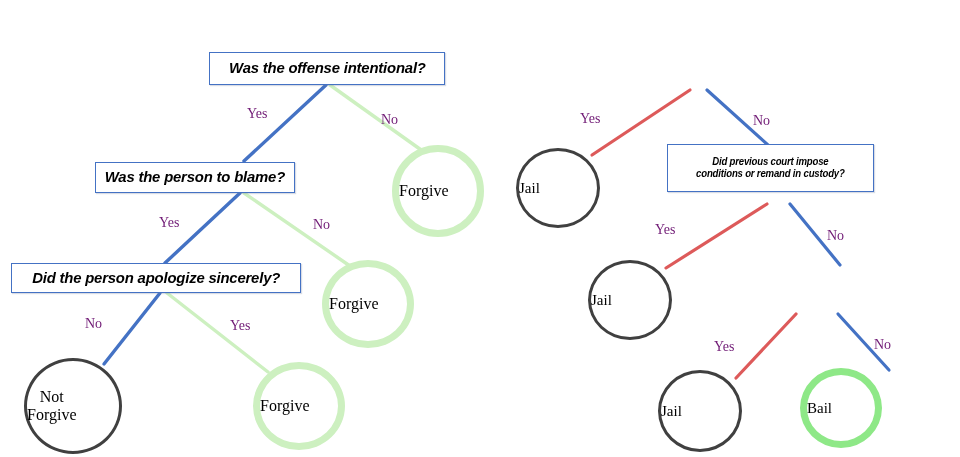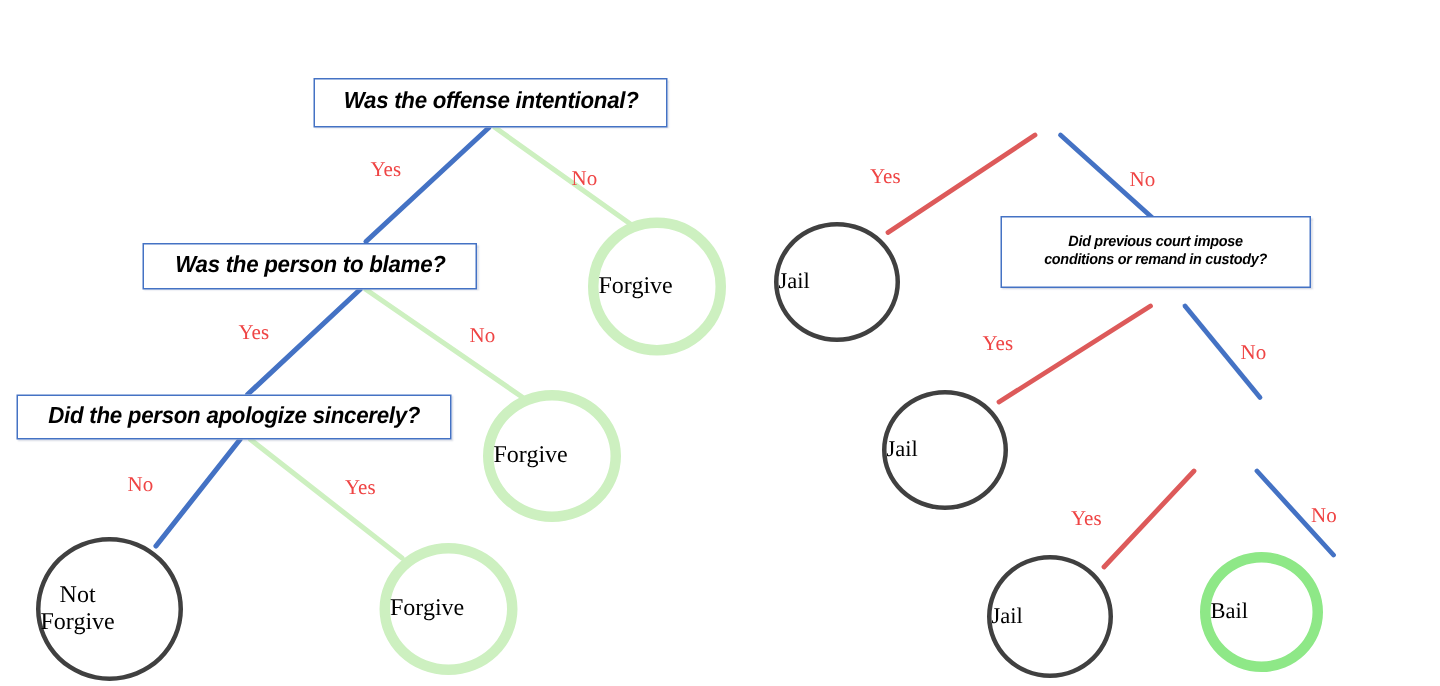--- a/index.html
+++ b/index.html
@@ -71,21 +71,21 @@
     border: 7px solid #8ee887;
   }
   .leaf .leaftext {
     display: block;
     pointer-events: none;
   }
   .edge-label {
     position: absolute;
     font-family: "Liberation Serif", "DejaVu Serif", serif;
     font-size: 14px;
-    color: #ef4444;
+    color: #701a75;
     white-space: nowrap;
   }
 </style>
 </head>
 <body>
 
 <div id="canvas">
 
   <svg class="edges" viewBox="0 0 960 457">
 
@@ -105,21 +105,21 @@
     <line x1="790" y1="204" x2="840" y2="265" stroke="#4472c4" stroke-width="3.2" stroke-linecap="round"></line>
 
     <line x1="796" y1="314" x2="736" y2="378" stroke="#dd5a5a" stroke-width="3.2" stroke-linecap="round"></line>
     <line x1="838" y1="314" x2="889" y2="370" stroke="#4472c4" stroke-width="3.2" stroke-linecap="round"></line>
   </svg>
 
   <div class="qbox" style="left:209px; top:52px; width:236px; height:33px; font-size:15.5px;">
     <span class="qtext">Was the offense intentional?</span>
   </div>
 
-  <div class="qbox" style="left:95px; top:162px; width:223px; height:31px; font-size:15.5px;">
+  <div class="qbox" style="left:95px; top:162px; width:200px; height:31px; font-size:15.5px;">
     <span class="qtext">Was the person to blame?</span>
   </div>
 
   <div class="qbox" style="left:11px; top:263px; width:290px; height:30px; font-size:15.5px;text-align:right;">
     <span class="qtext">Did the person apologize sincerely?</span>
   </div>
 
   <div class="edge-label" style="left:247px; top:106px;">Yes</div>
   <div class="edge-label" style="left:381px; top:112px;">No</div>
   <div class="edge-label" style="left:159px; top:215px;">Yes</div>

